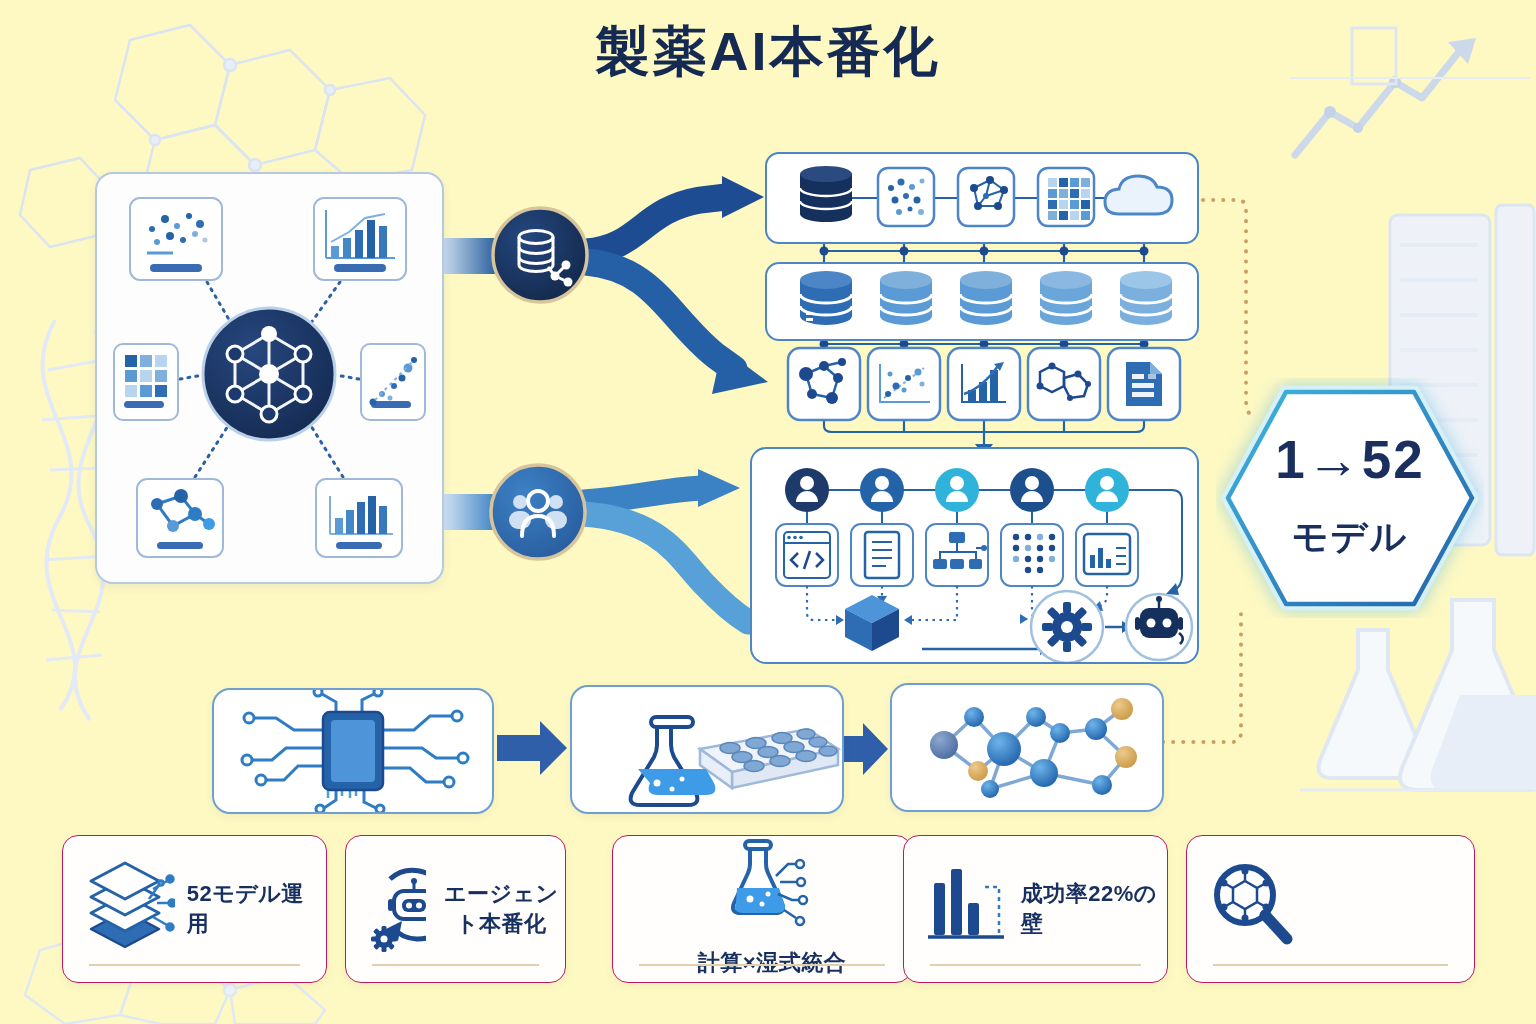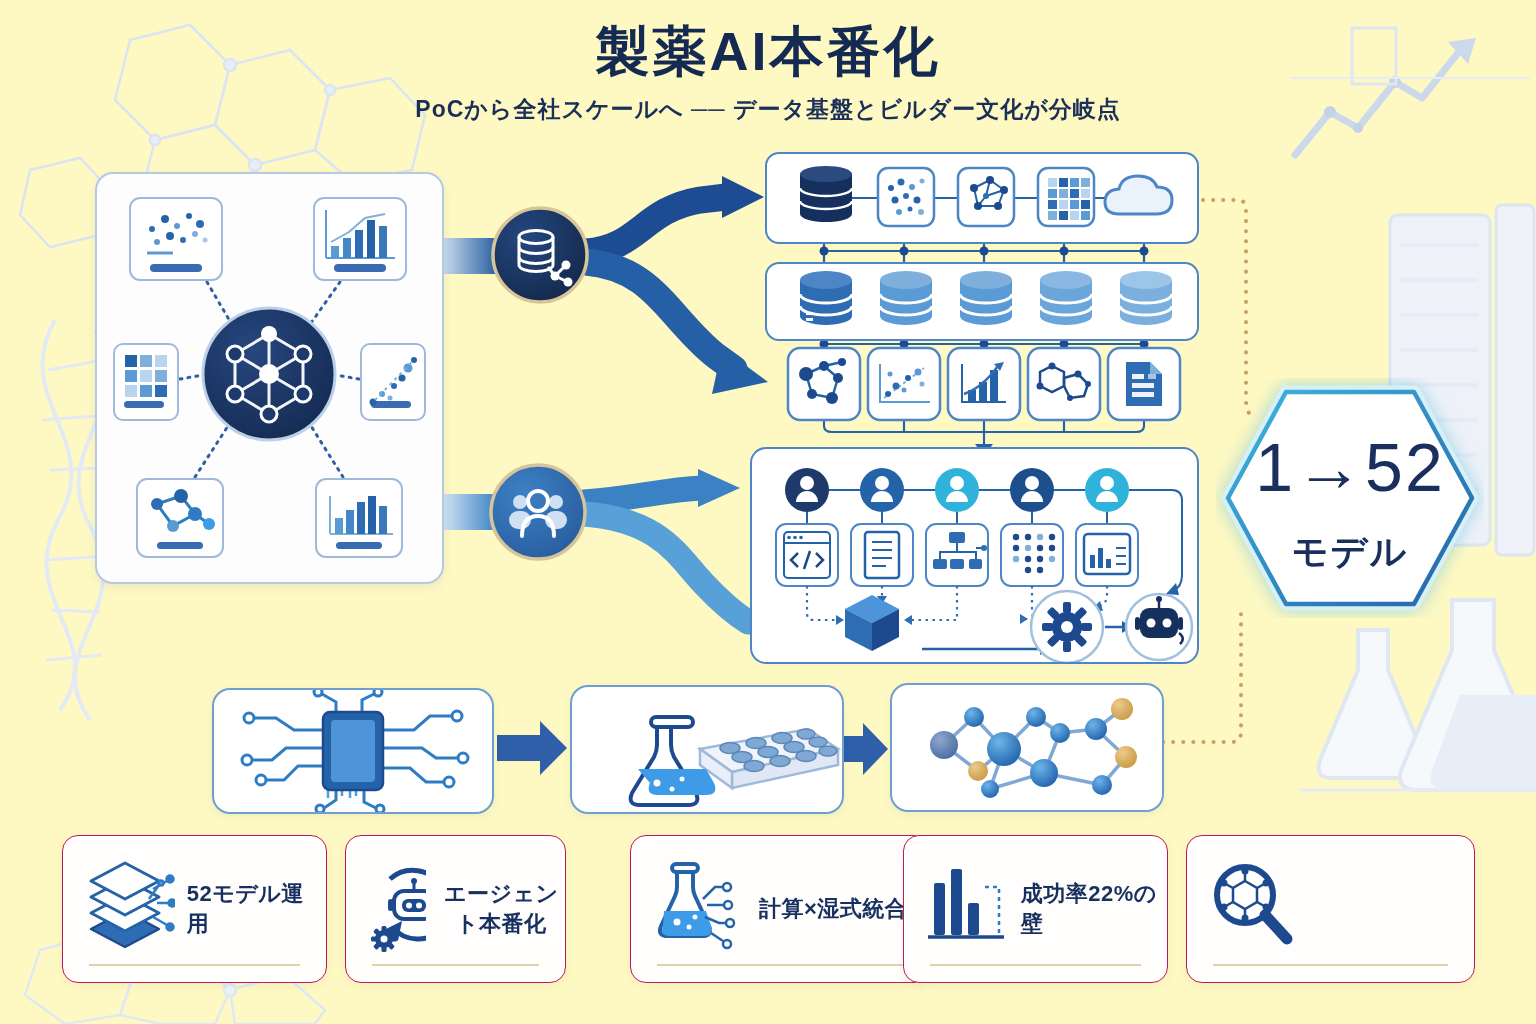--- a/index.html
+++ b/index.html
@@ -10,21 +10,21 @@
   .panel{position:absolute;background:#fdfdfe;border:2px solid #b6c9e2;border-radius:18px;
          box-shadow:0 4px 10px rgba(30,60,120,.07);}
   .bluebox{position:absolute;background:#ffffff;border:2px solid #4c86c6;border-radius:14px;}
   .flowbox{position:absolute;background:#ffffff;border:2px solid #6f9fd0;border-radius:18px;
            box-shadow:0 3px 8px rgba(30,60,120,.06);}
   #title{position:absolute;left:0;top:16px;width:100%;text-align:center;
          font-size:54px;font-weight:800;color:#152a52;letter-spacing:3px;}
   #subtitle{position:absolute;left:0;top:94px;width:100%;text-align:center;
             font-size:23px;font-weight:bold;color:#1b2f58;letter-spacing:1px;}
   #hexlabel{position:absolute;left:1238px;top:432px;width:224px;text-align:center;color:#1a2f5e;}
-  #hexlabel .val{font-size:68px;font-weight:400;line-height:1.05;letter-spacing:2px;}
+  #hexlabel .val{font-size:53px;font-weight:700;line-height:1.05;letter-spacing:2px;}
   #hexlabel .unit{font-size:36px;font-weight:800;margin-top:25px;letter-spacing:2px;}
   .bcard{position:absolute;top:835px;height:148px;background:#fffefd;border:1px solid #be185d;
          border-radius:16px;box-shadow:0 3px 8px rgba(120,100,60,.07);
          display:flex;align-items:center;gap:12px;padding-left:20px;box-sizing:border-box;}
   .bcard .lbl{font-size:22px;font-weight:bold;color:#17305f;letter-spacing:.5px;}
   .bcard .underline{position:absolute;bottom:16px;left:26px;right:26px;height:2px;background:#e0d0ae;}
 </style>
 </head>
 <body>
 
@@ -156,21 +156,20 @@
       <path d="M904,420 V432 M984,420 V432 M1064,420 V432"></path>
       <line x1="984" y1="432" x2="984" y2="444"></line>
     </g>
     <polygon points="975,444 993,444 984,456" fill="#2563a8"></polygon>
 
     <polygon points="497,735 540,735 540,721 567,748 540,775 540,761 497,761" fill="#2e5fa8"></polygon>
     <polygon points="844,736 863,736 863,723 888,749 863,775 863,762 844,762" fill="#2e5fa8"></polygon>
   </svg>
 
   <div id="title">製薬AI本番化</div>
-  <div id="subtitle">PoCから全社スケールへ ── データ基盤とビルダー文化が分岐点</div>
 
   <div class="panel" style="left:95px;top:172px;width:345px;height:408px;">
     <svg width="345" height="408">
       <defs>
         <radialGradient id="hubGrad" cx="38%" cy="32%" r="80%">
           <stop offset="0" stop-color="#27477f"></stop>
             <stop offset="1" stop-color="#13294f"></stop>
         </radialGradient>
       </defs>
 
@@ -809,21 +808,21 @@
         <rect x="15.5" y="69" width="5" height="7" rx="1.5" transform="rotate(135,18,82)"></rect>
         <rect x="15.5" y="69" width="5" height="7" rx="1.5" transform="rotate(225,18,82)"></rect>
         <rect x="15.5" y="69" width="5" height="7" rx="1.5" transform="rotate(315,18,82)"></rect>
       </g>
       <circle cx="18" cy="82" r="3.5" fill="#fff"></circle>
     </svg>
     <span class="lbl">エージェント本番化</span>
     <div class="underline"></div>
   </div>
 
-  <div class="bcard" style="left:630px;width:300px;">
+  <div class="bcard" style="left:612px;width:300px;flex-direction:column;">
     <svg width="96" height="100">
       <path d="M26,12 v16 q0,5 -2,9 l-14,30 q-4,10 7,10 h34 q11,0 7,-10 l-14,-30 q-2,-4 -2,-9 v-16" fill="#fff" stroke="#2563a8" stroke-width="4" stroke-linejoin="round"></path>
       <rect x="21" y="5" width="26" height="8" rx="4" fill="#fff" stroke="#2563a8" stroke-width="4"></rect>
       <path d="M13,52 h42 l5,15 q4,10 -7,10 h-34 q-11,0 -7,-10 z" fill="#3d9be8"></path>
       <circle cx="26" cy="63" r="3.5" fill="#fff"></circle>
         <circle cx="38" cy="68" r="2.5" fill="#fff"></circle>
         <circle cx="44" cy="58" r="2.5" fill="#fff"></circle>
       <g stroke="#2563a8" stroke-width="2.5" fill="none">
         <path d="M52,40 L64,28 h8"></path>
           <circle cx="76" cy="28" r="4"></circle>

